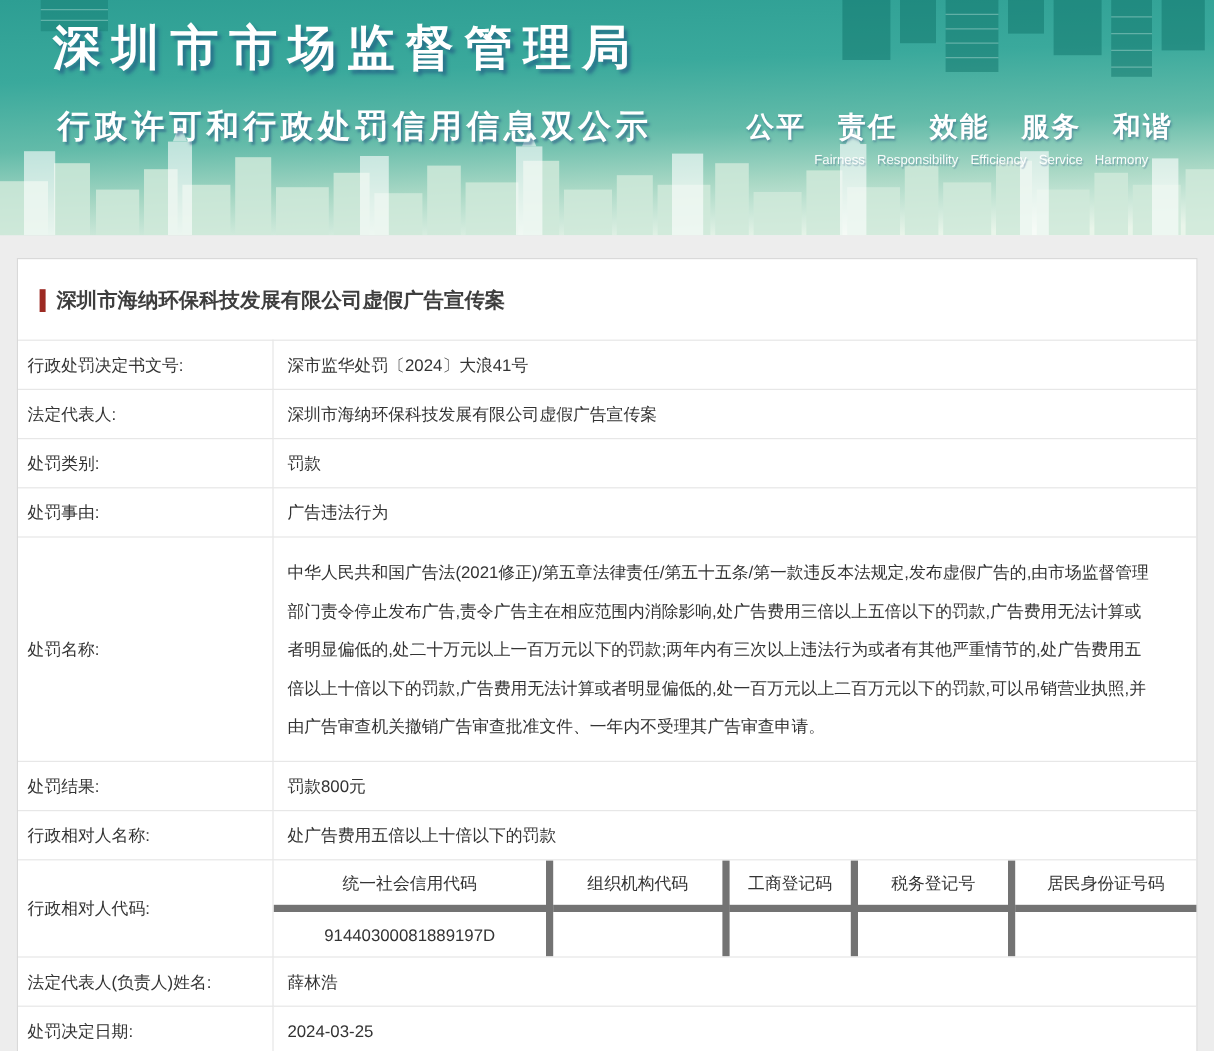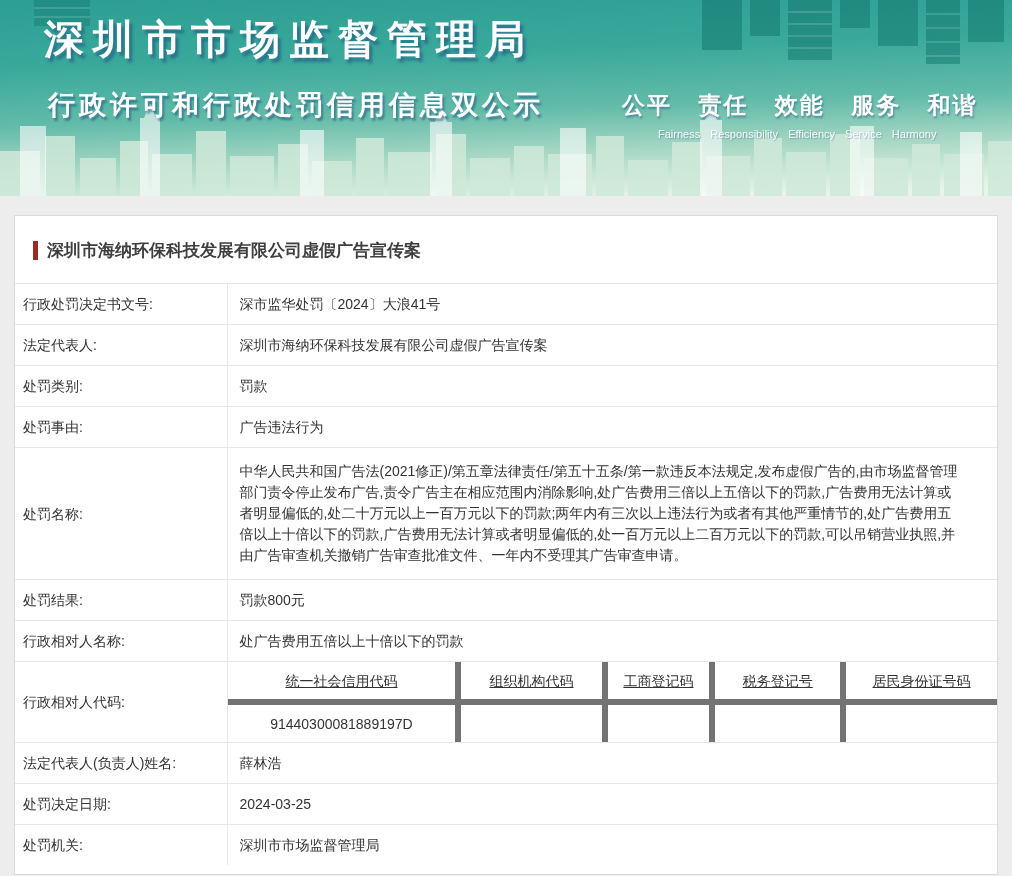--- a/index.html
+++ b/index.html
@@ -31,21 +31,21 @@
     text-shadow: 3px 4px 3px rgba(28, 70, 125, 0.55);
   }
   .banner-subtitle {
     position: absolute; left: 48px; top: 87px;
     font-size: 27px; font-weight: 700; color: #ffffff;
     letter-spacing: 4px; white-space: nowrap;
     text-shadow: 2px 3px 2px rgba(28, 70, 125, 0.5);
   }
   .slogan {
     position: absolute; left: 622px; top: 90px;
-    color: #ffffff; text-align: left;
+    color: #ffffff; text-align: center;
   }
   .slogan-cn {
     font-size: 23px; font-weight: 700;
     letter-spacing: 2px; word-spacing: 18px; white-space: nowrap;
     text-shadow: 1px 2px 2px rgba(28, 70, 125, 0.45);
   }
   .slogan-en {
     margin-top: 7px; font-size: 11px; word-spacing: 7px;
     white-space: nowrap; opacity: 0.95;
     text-shadow: 1px 1px 1px rgba(28, 70, 125, 0.35);
@@ -87,32 +87,32 @@
     text-align: left;
     padding: 11px 26px 11px 8px;
     height: 40px;
     line-height: 18px;
   }
   td.value {
     text-align: left;
     padding: 11px 30px 11px 12px;
     line-height: 18px;
   }
-  td.value.long { line-height: 21px; padding: 13px 38px 13px 12px; }
+  td.value.long { line-height: 32px; padding: 13px 38px 13px 12px; }
 
   td.code-cell { padding: 0; }
   table.code { width: 100%; border-collapse: collapse; table-layout: fixed; }
   table.code td {
     border: 6px solid #737373;
     text-align: center;
     height: 40px;
     font-size: 14px; color: #333333;
     padding: 4px 6px;
   }
-  table.code tr:first-child td { border-top: none; text-decoration: underline; }
+  table.code tr:first-child td { border-top: none; }
   table.code tr:last-child td  { border-bottom: none; }
   table.code td:first-child { border-left: none; }
   table.code td:last-child  { border-right: none; }
 </style>
 </head>
 <body>
 
 <div>
 
   <header class="banner">

